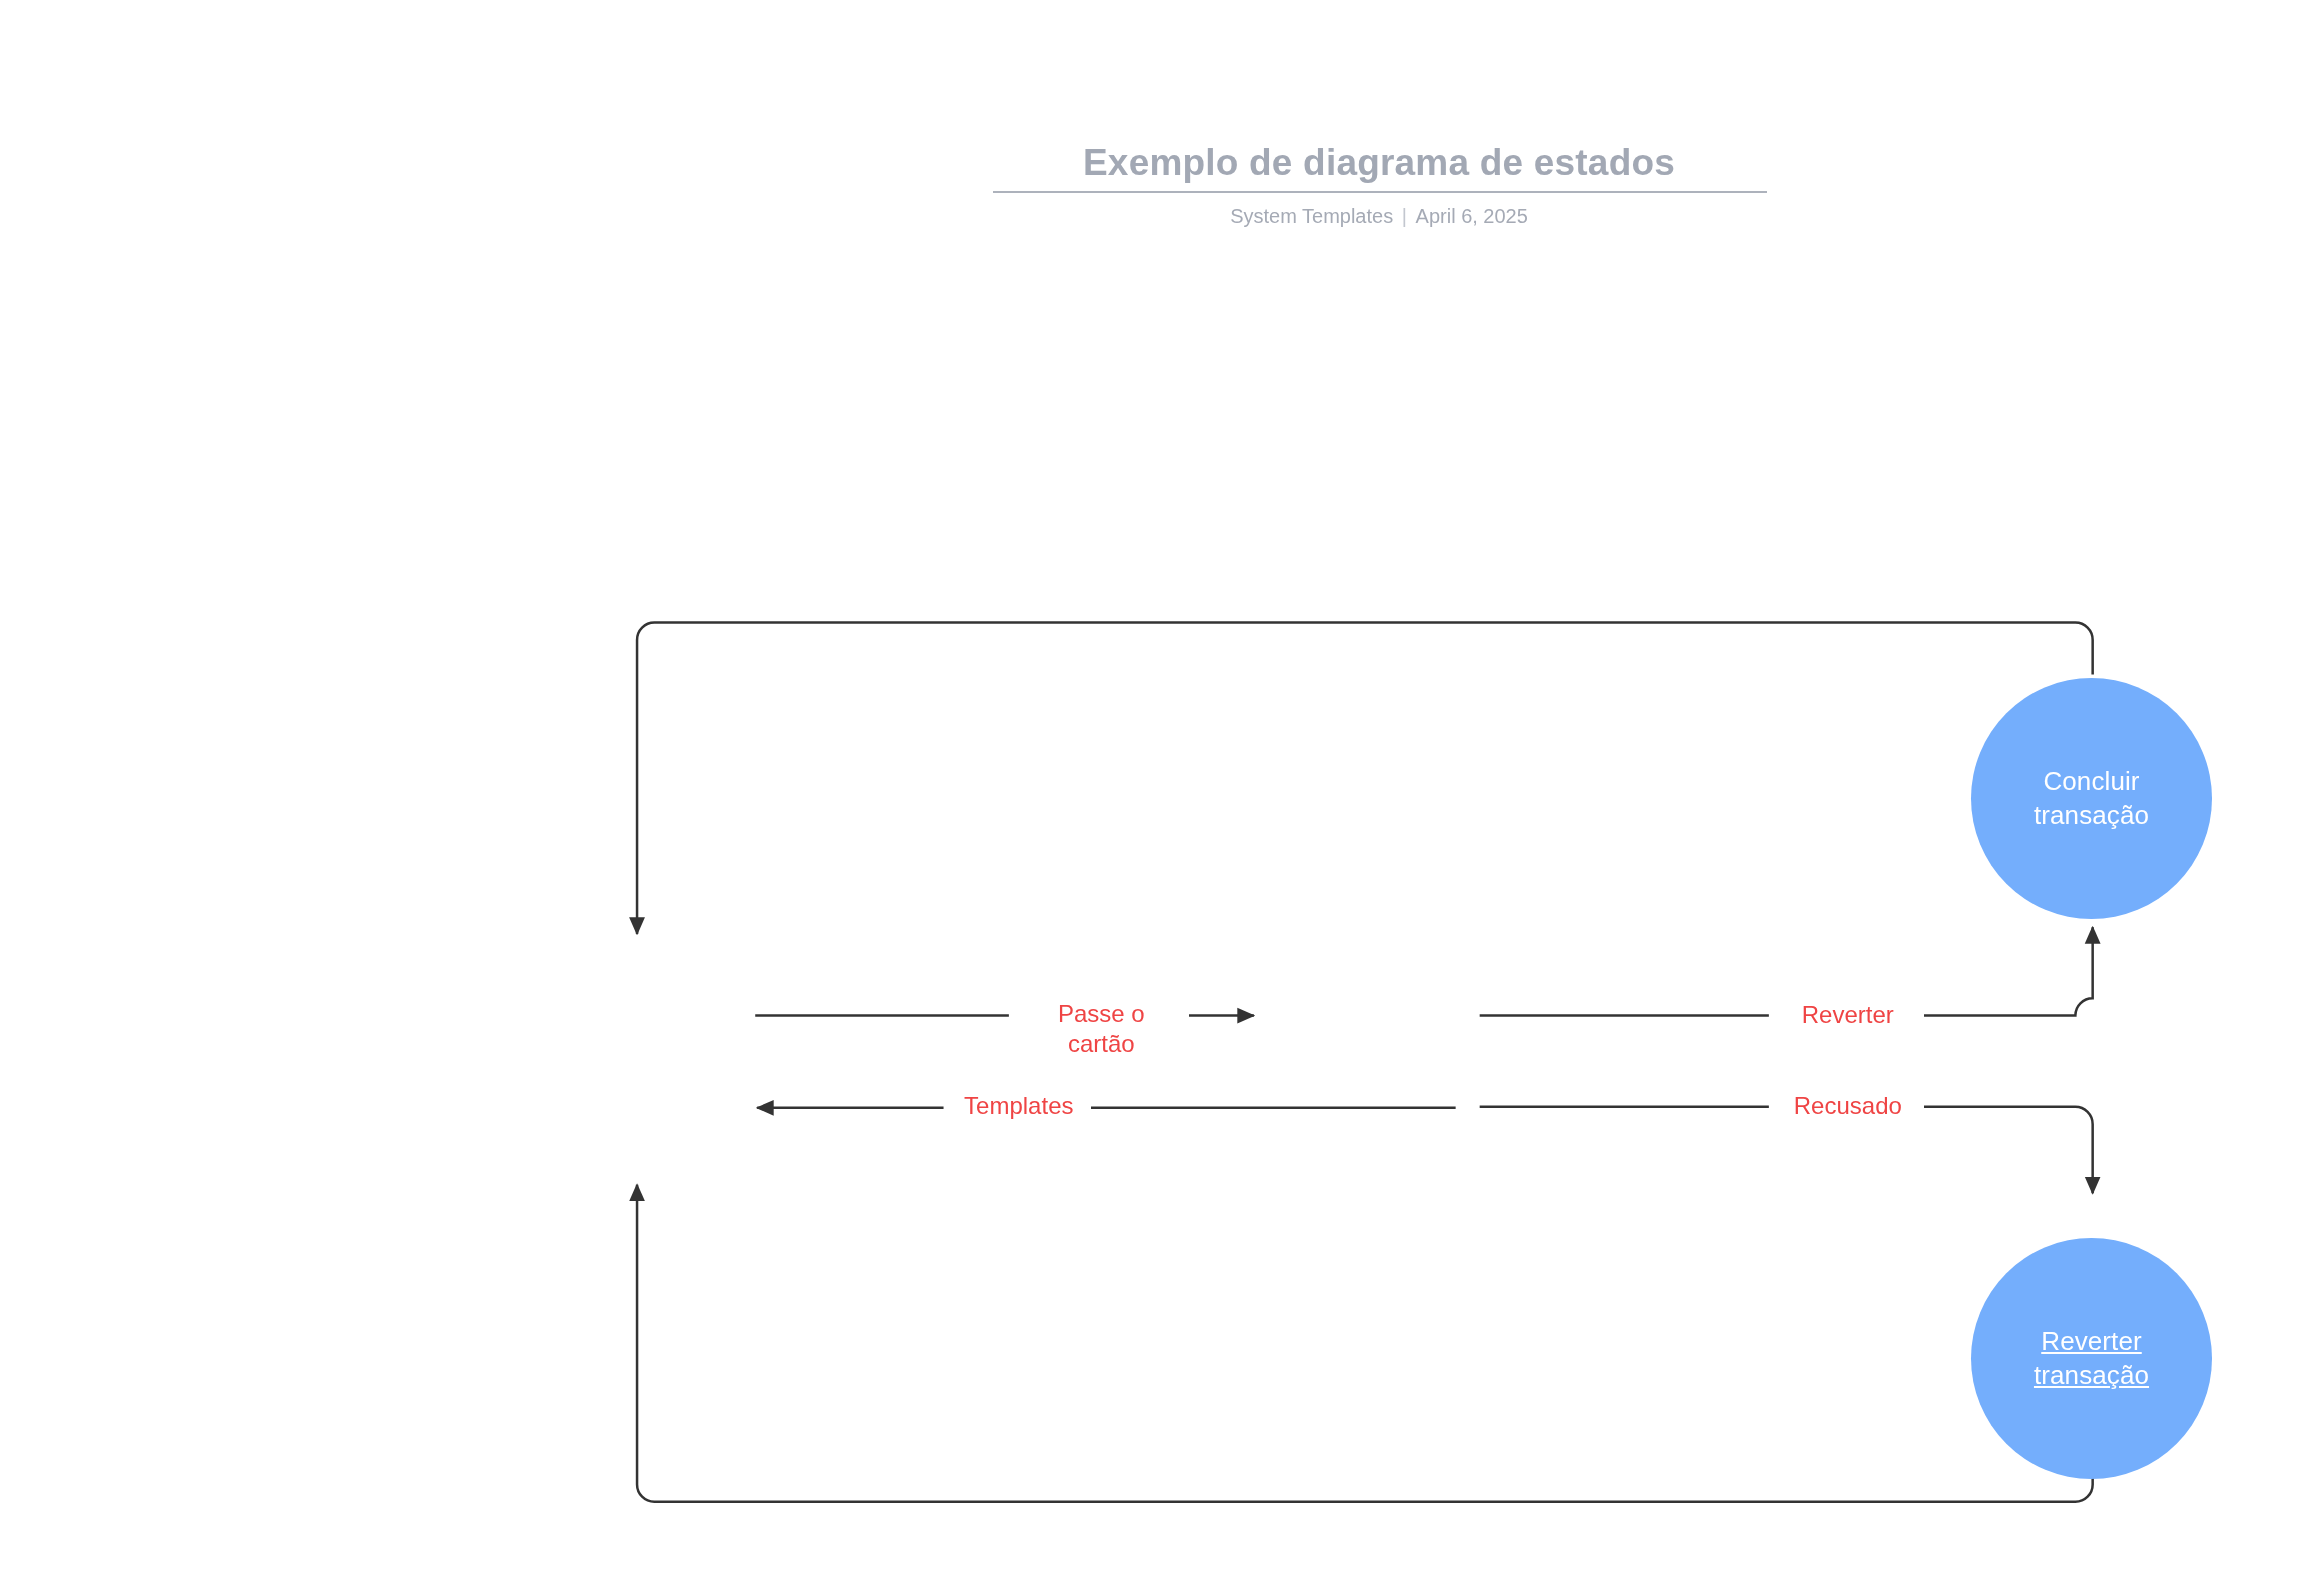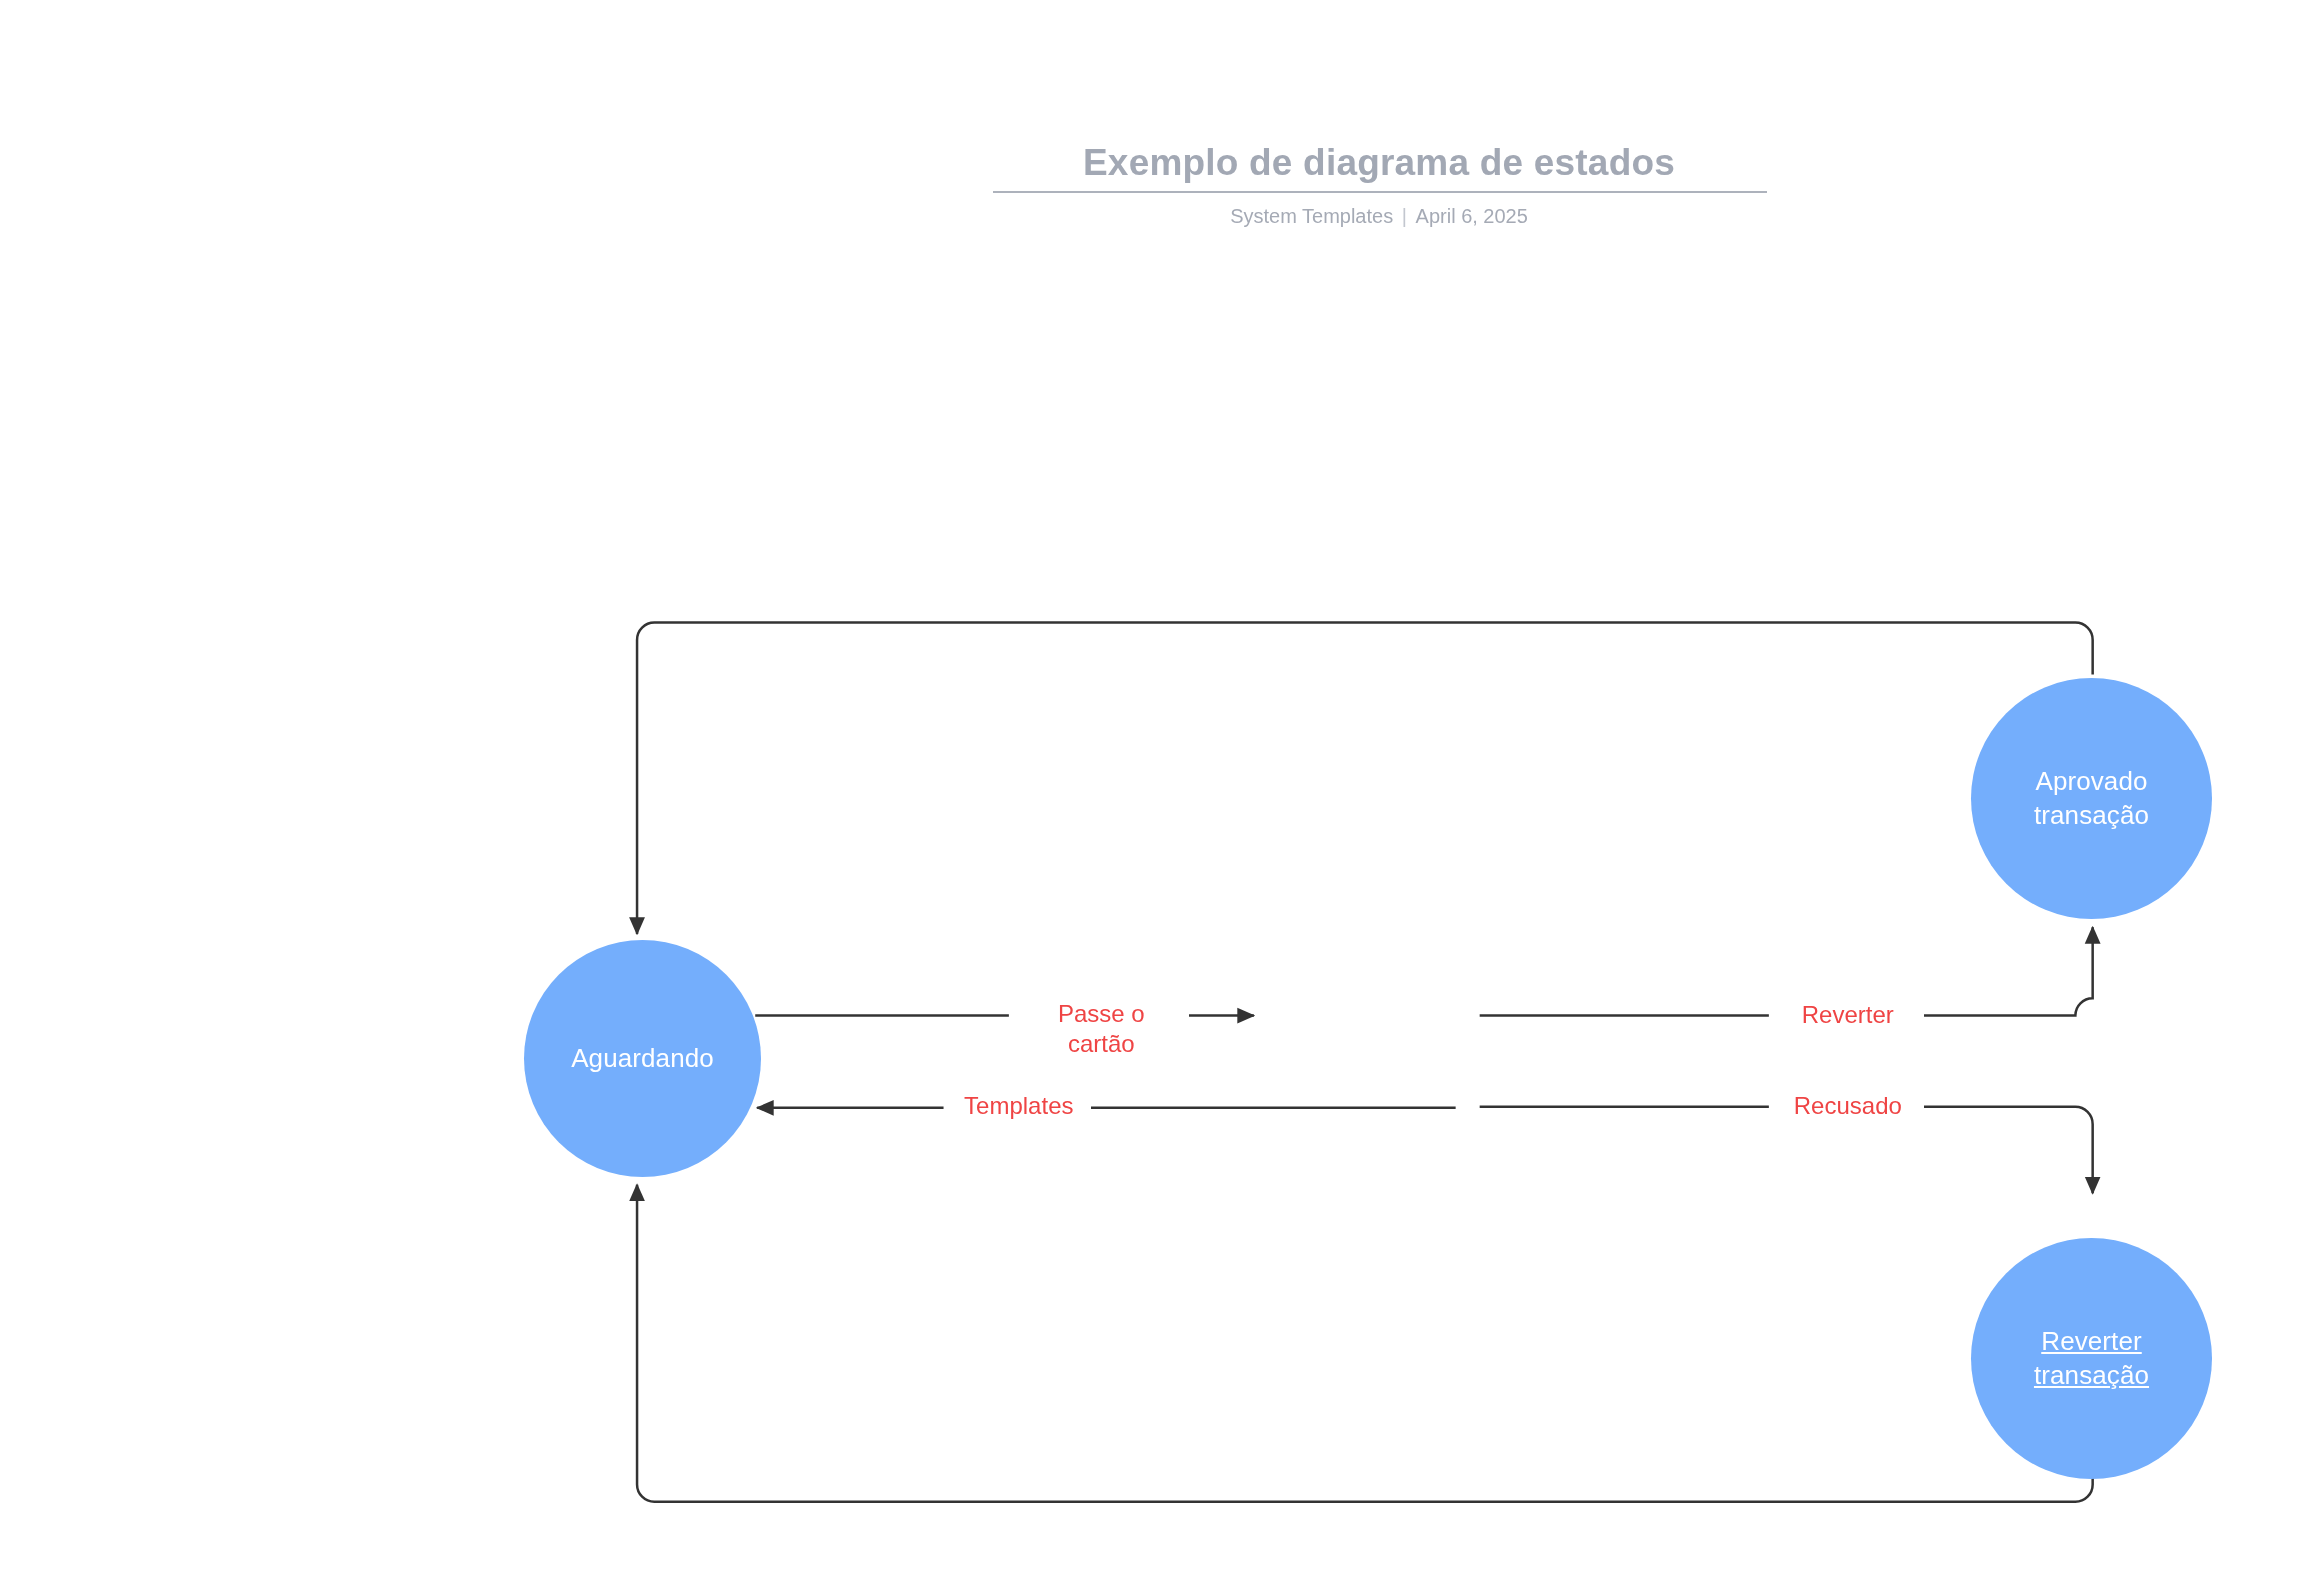--- a/index.html
+++ b/index.html
@@ -165,27 +165,24 @@
 
       <path d="M 1540 1152 L 1841 1152"></path>
       <path d="M 1999 1152 L 2160 1152 A 18 18 0 0 1 2178 1170 L 2178 1242" marker-end="url(#arrow-head)"></path>
 
       <path d="M 2178 702 L 2178 666 A 18 18 0 0 0 2160 648 L 681 648 A 18 18 0 0 0 663 666 L 663 972" marker-end="url(#arrow-head)"></path>
 
       <path d="M 2178 1500 L 2178 1545 A 18 18 0 0 1 2160 1563 L 681 1563 A 18 18 0 0 1 663 1545 L 663 1233" marker-end="url(#arrow-head)"></path>
     </g>
   </svg>
 
-  <div class="state-node" id="node-aguardando">
-    <span class="state-label">Aguardando</span>
-  </div>
 
 
   <div class="state-node" id="node-concluir">
-    <span class="state-label">Aprovado
+    <span class="state-label">Concluir
 transação</span>
   </div>
 
   <div class="state-node" id="node-reverter">
     <span class="state-label">Reverter
 transação</span>
   </div>
 
   <div class="edge-label" id="label-passe-o-cartao">Passe o
 cartão</div>

